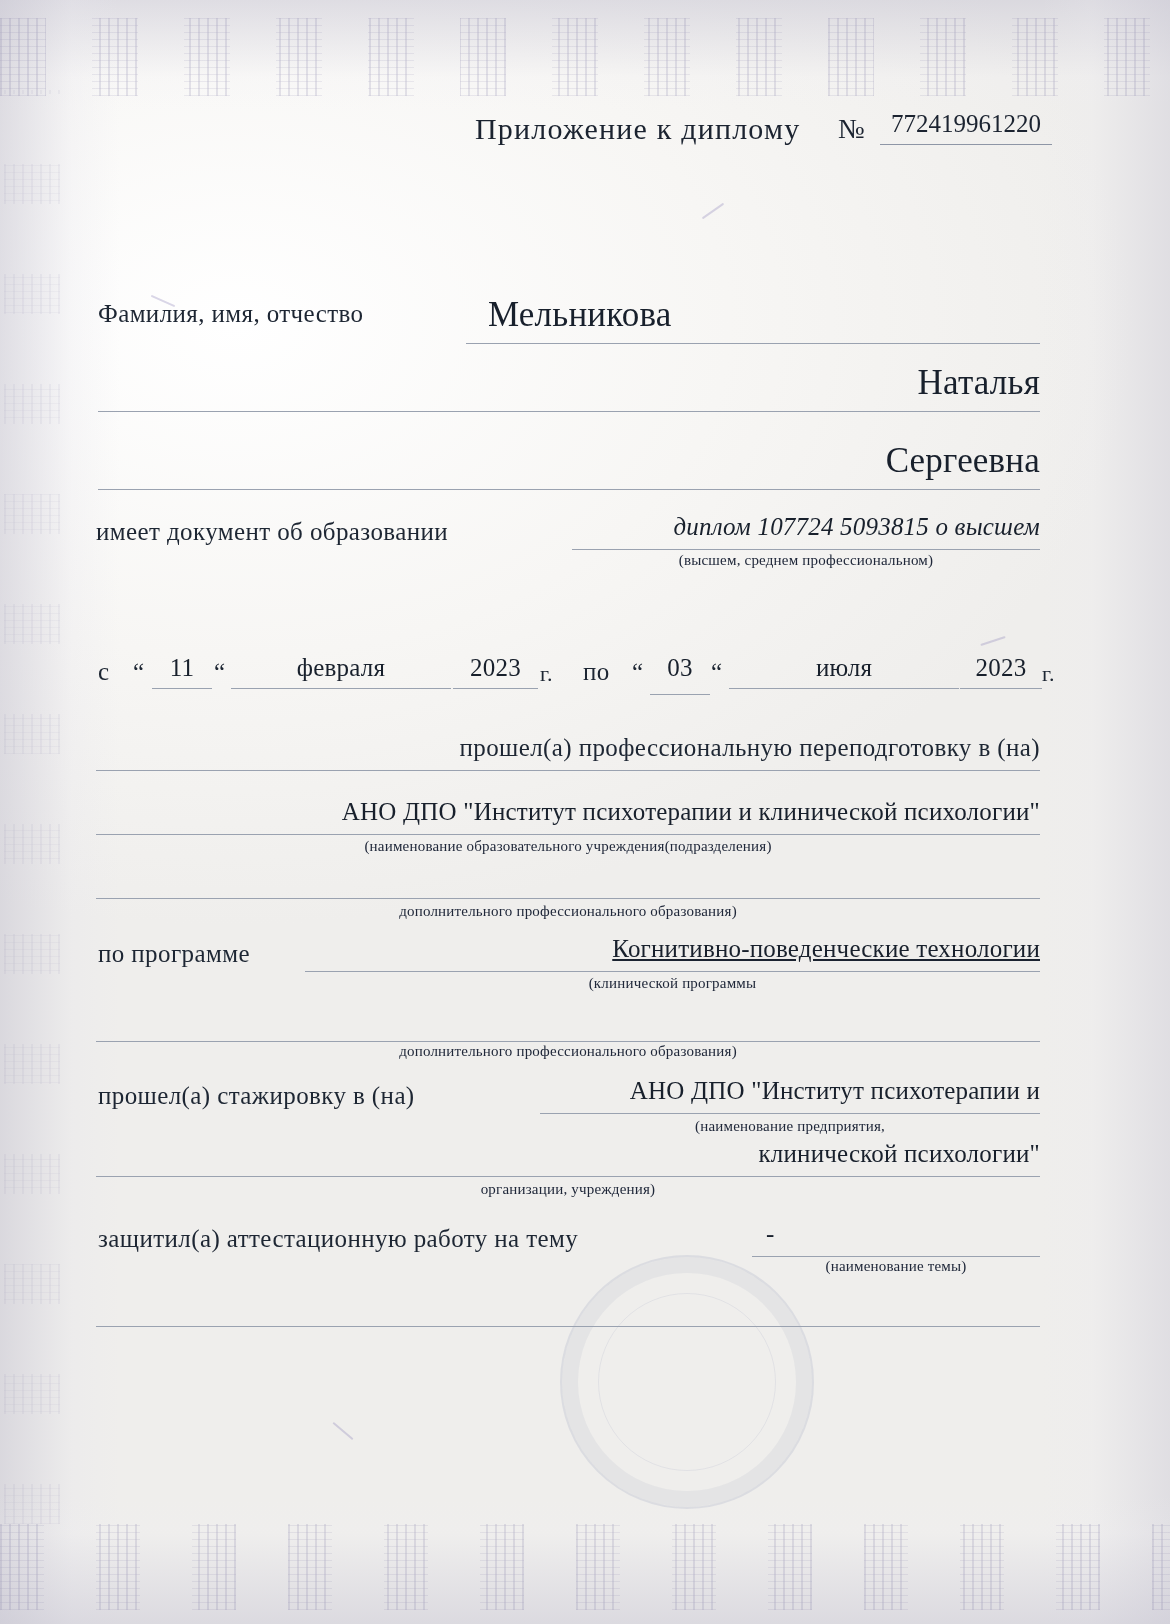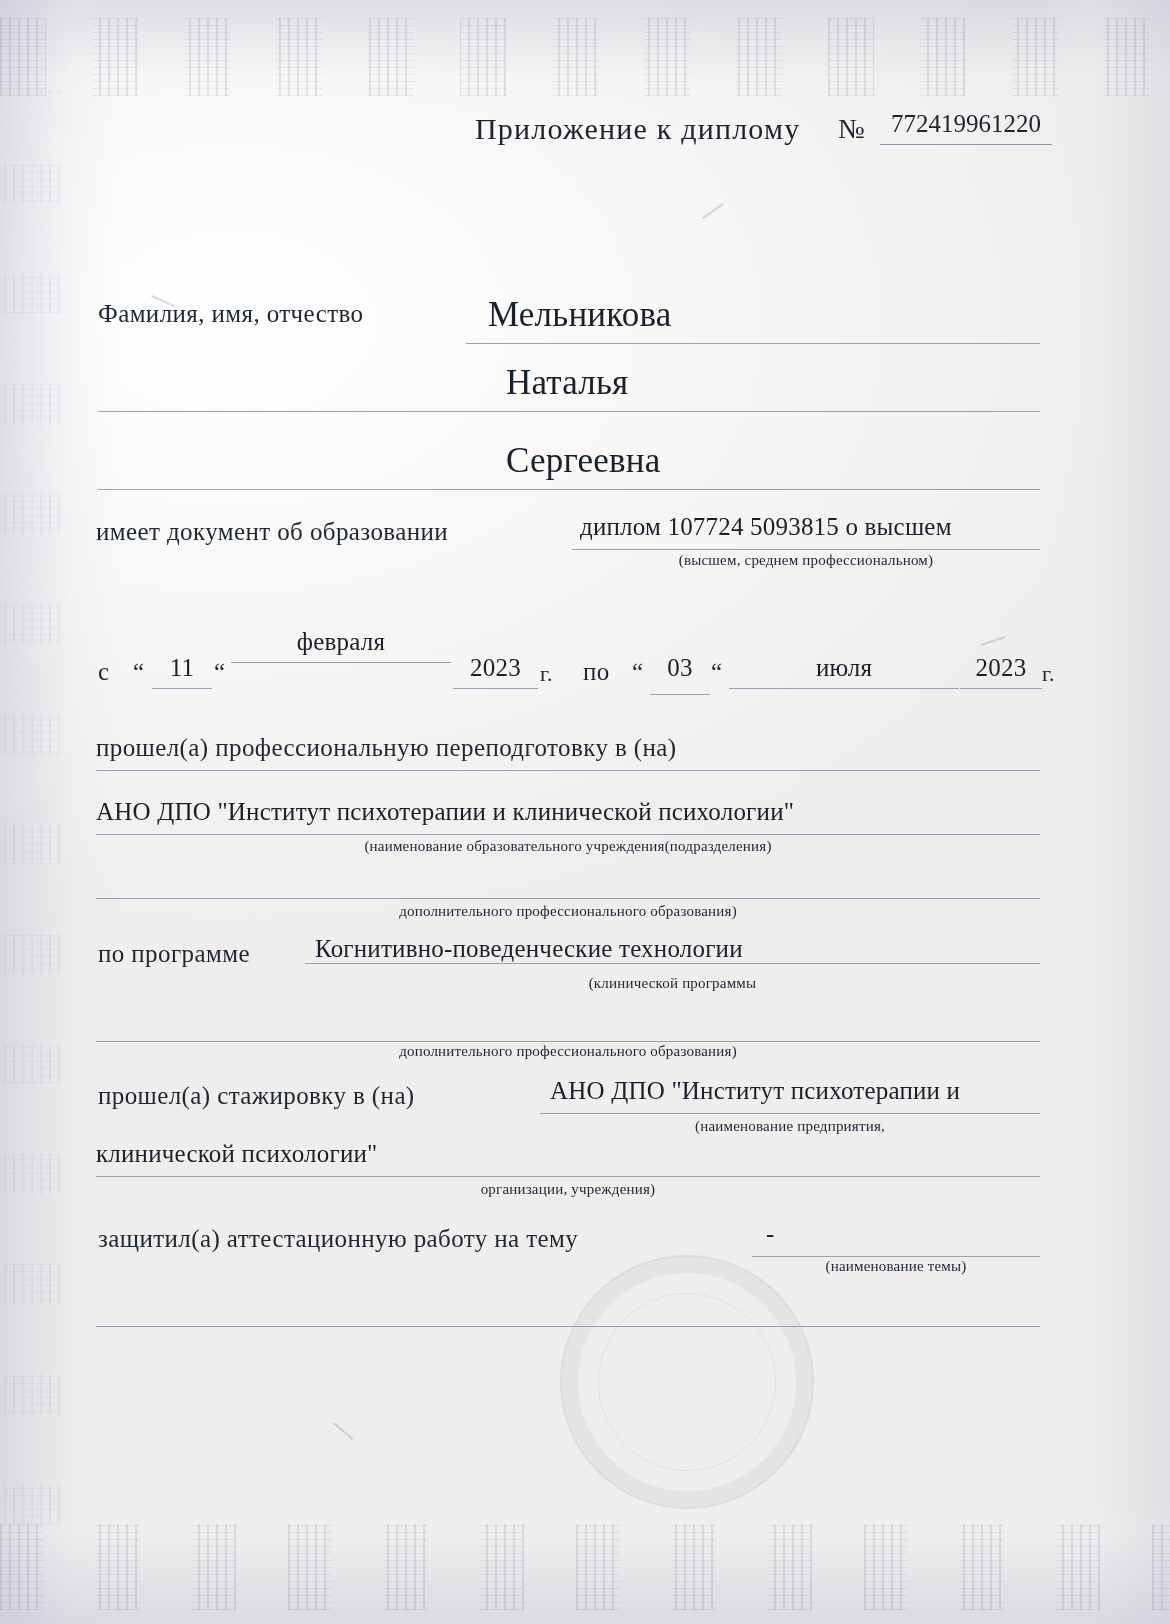--- a/index.html
+++ b/index.html
@@ -93,20 +93,21 @@
     position: absolute;
     inset: 0;
     padding: 0;
   }
 
   .row {
     position: absolute;
     display: flex;
     align-items: flex-end;
     white-space: nowrap;
+    justify-content: flex-end;
   }
 
   .lbl {
     font-size: 25px;
     letter-spacing: 0.4px;
     color: #1d2633;
   }
   .val {
     font-size: 25px;
     color: #18202c;
@@ -180,39 +181,39 @@
     <span class="val hand" style="padding-left:408px;">Сергеевна</span>
   </div>
 
   <div class="row" style="left:98px; top:363px; width:942px; padding-bottom:8px; border-bottom:1px solid #9aa2b0;">
     <span class="val hand" style="padding-left:408px;">Наталья</span>
   </div>
 
   <div class="row" style="left:96px; top:518px;">
     <span class="lbl">имеет документ об образовании</span>
   </div>
-  <div class="row" style="left:572px; top:513px; width:468px; padding-bottom:8px; border-bottom:1px solid #9aa2b0;">
+  <div class="row" style="left:572px; top:513px; width:468px; padding-bottom:8px; border-bottom:1px solid #9aa2b0;font-style:italic;">
     <span class="val" style="padding-left:8px;">диплом 107724 5093815 о высшем</span>
   </div>
   <div class="small" style="position:absolute; left:572px; top:552px; width:468px;">(высшем, среднем профессиональном)</div>
 
 
   <div class="row" style="left:98px; top:658px;">
     <span class="lbl">с</span>
   </div>
   <div class="row" style="left:133px; top:658px;">
     <span class="lbl">“</span>
   </div>
   <div class="row" style="left:152px; top:654px; width:60px; justify-content:center; padding-bottom:6px; border-bottom:1px solid #9aa2b0;">
     <span class="val">11</span>
   </div>
   <div class="row" style="left:214px; top:658px;">
     <span class="lbl">“</span>
   </div>
-  <div class="row" style="left:231px; top:628px; width:220px; justify-content:center; padding-bottom:6px; border-bottom:1px solid #9aa2b0;">
+  <div class="row" style="left:231px; top:654px; width:220px; justify-content:center; padding-bottom:6px; border-bottom:1px solid #9aa2b0;">
     <span class="val">февраля</span>
   </div>
   <div class="row" style="left:453px; top:654px; width:85px; justify-content:center; padding-bottom:6px; border-bottom:1px solid #9aa2b0;">
     <span class="val">2023</span>
   </div>
   <div class="row" style="left:540px; top:661px;">
     <span class="lbl" style="font-size:22px;">г.</span>
   </div>
 
   <div class="row" style="left:583px; top:658px;">
@@ -245,21 +246,21 @@
     <span class="val">АНО ДПО "Институт психотерапии и клинической психологии"</span>
   </div>
   <div class="small" style="position:absolute; left:96px; top:838px; width:944px;">(наименование образовательного учреждения(подразделения)</div>
 
   <div class="row" style="left:96px; top:862px; width:944px; height:36px; border-bottom:1px solid #9aa2b0;"></div>
   <div class="small" style="position:absolute; left:96px; top:903px; width:944px;">дополнительного профессионального образования)</div>
 
   <div class="row" style="left:98px; top:940px;">
     <span class="lbl">по программе</span>
   </div>
-  <div class="row" style="left:305px; top:935px; width:735px; border-bottom:1px solid #9aa2b0;">
+  <div class="row" style="left:305px; top:935px; width:735px; padding-bottom:8px; border-bottom:1px solid #9aa2b0;text-decoration:underline;">
     <span class="val" style="padding-left:10px;">Когнитивно-поведенческие технологии</span>
   </div>
   <div class="small" style="position:absolute; left:305px; top:975px; width:735px;">(клинической программы</div>
 
   <div class="row" style="left:96px; top:1005px; width:944px; height:36px; border-bottom:1px solid #9aa2b0;"></div>
   <div class="small" style="position:absolute; left:96px; top:1043px; width:944px;">дополнительного профессионального образования)</div>
 
   <div class="row" style="left:98px; top:1082px;">
     <span class="lbl">прошел(а) стажировку в (на)</span>
   </div>

